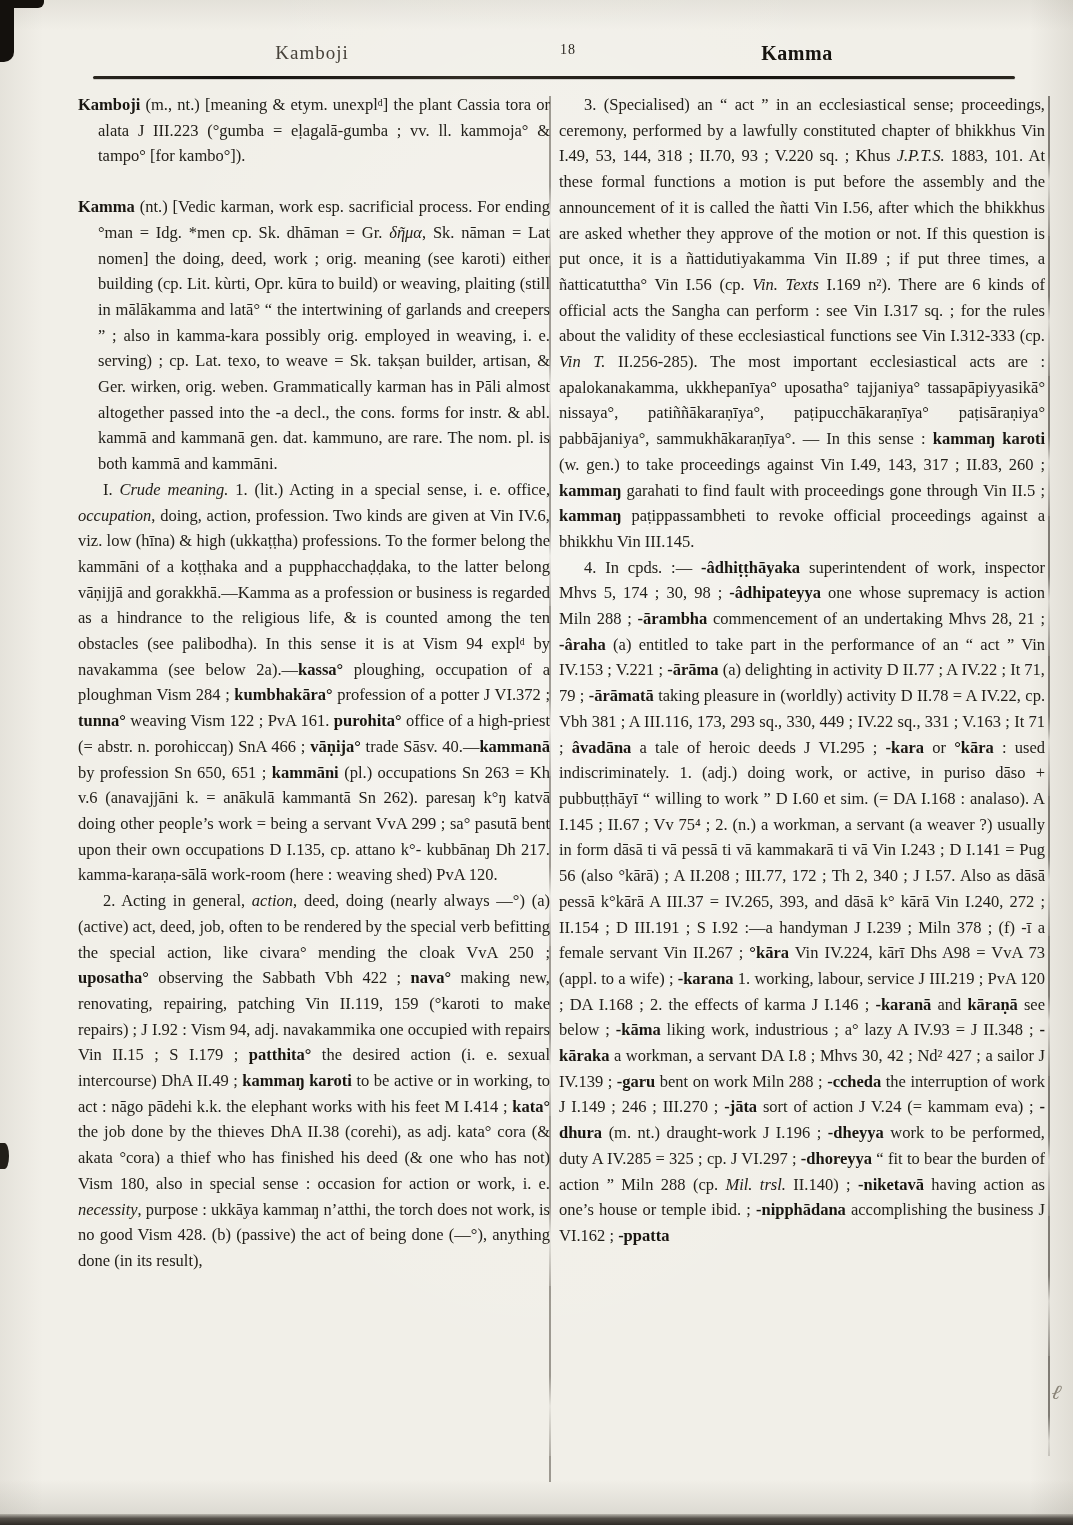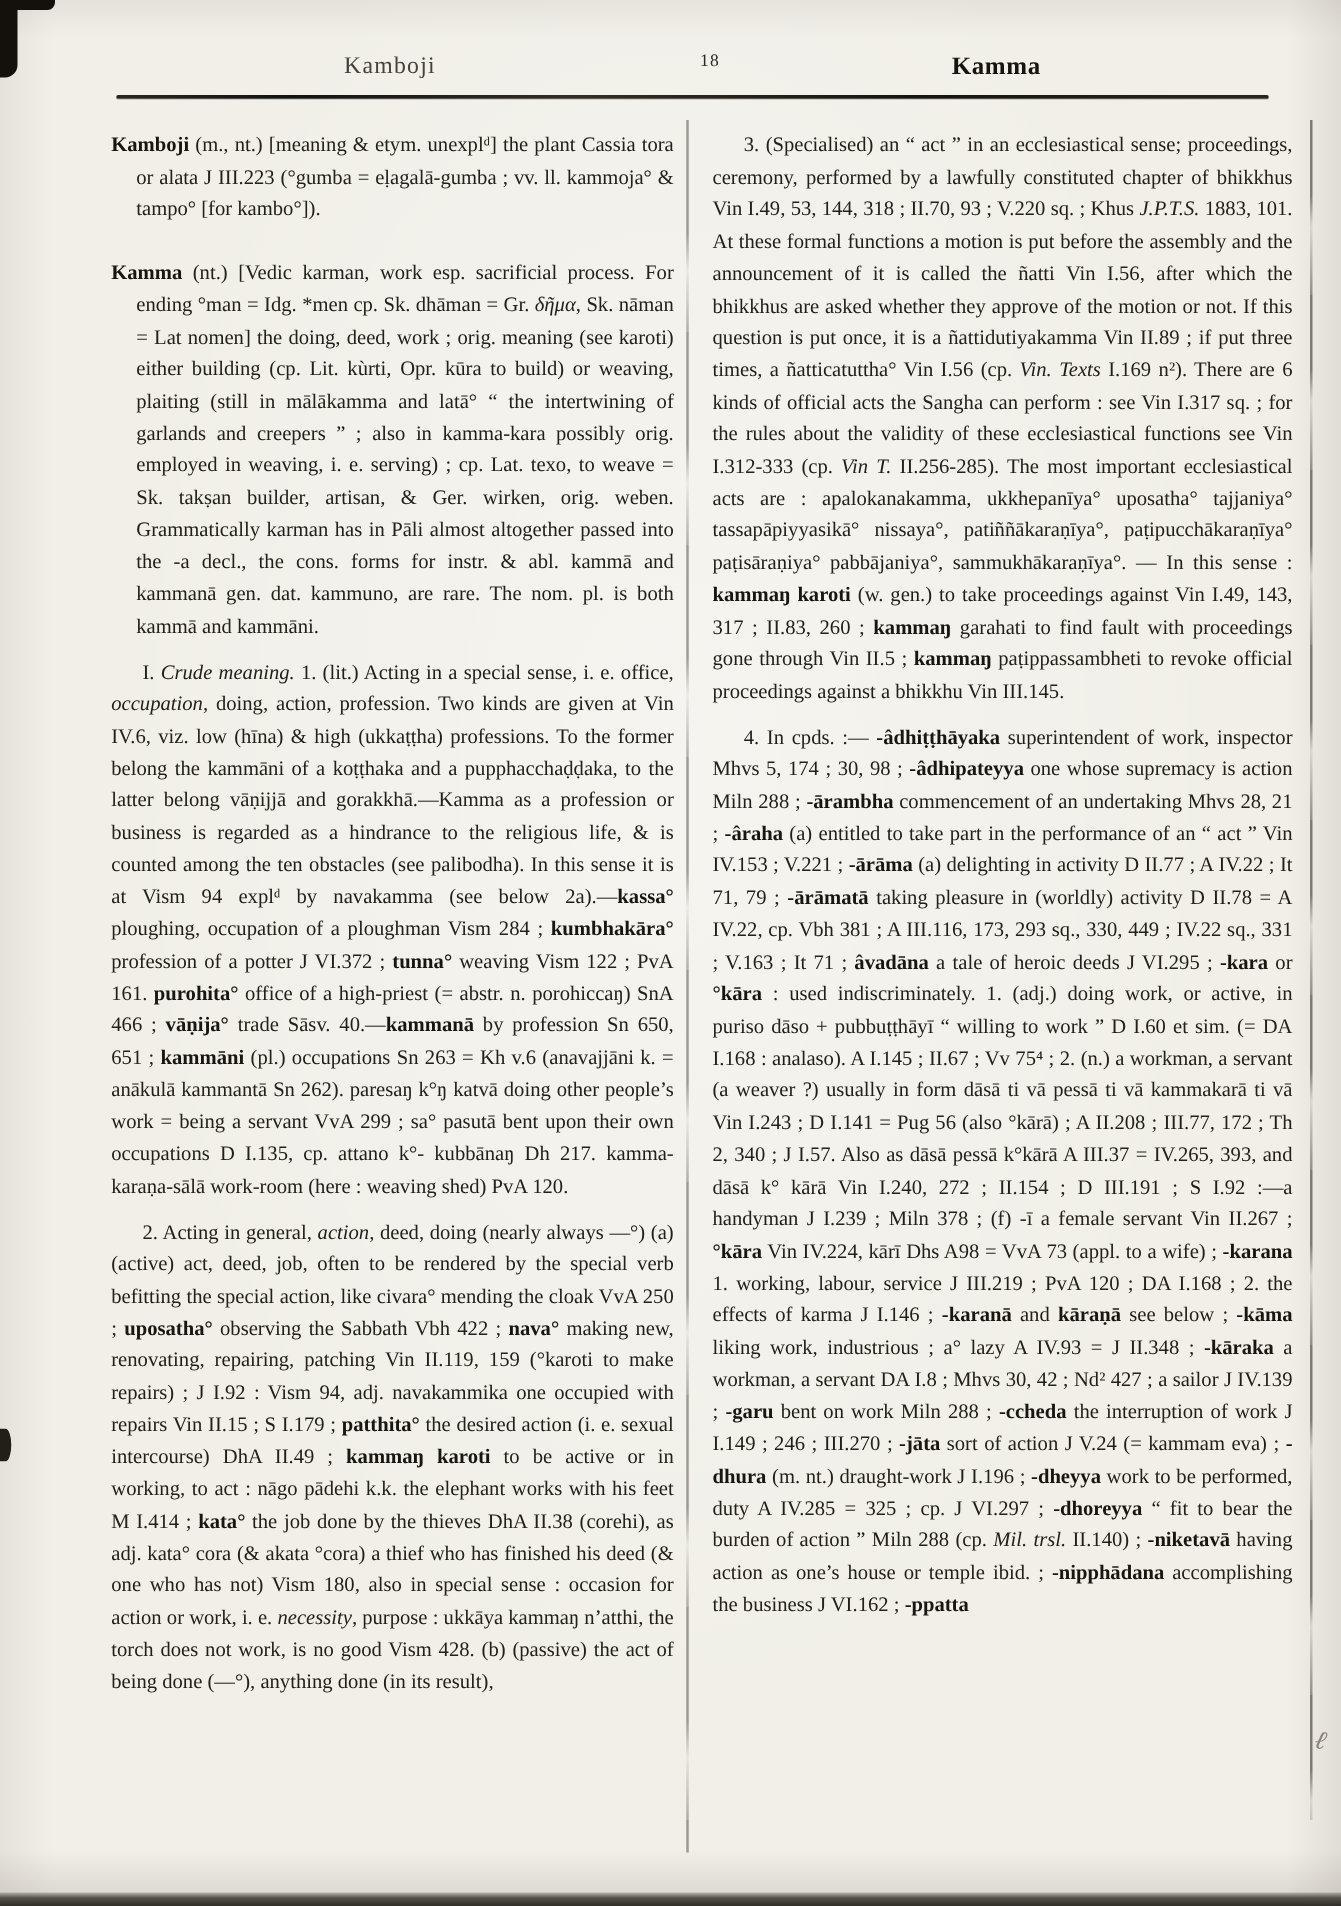--- a/index.html
+++ b/index.html
@@ -20,21 +20,21 @@
   #hdr-left{left:312px;font-size:19px;color:#47423a;letter-spacing:1px;}
   #hdr-page{left:568px;font-size:14px;color:#2c2822;letter-spacing:1px;}
   #hdr-right{left:797px;font-size:20px;font-weight:bold;color:#17140f;letter-spacing:0.5px;}
   #hdr-rule{position:absolute;top:76px;left:93px;width:922px;height:3px;
     background:linear-gradient(90deg,#2a261f 0%,#141210 15%,#322d25 40%,#17140f 70%,#2a261f 100%);
     border-radius:2px;box-shadow:0 1px 0 rgba(0,0,0,0.15);}
   
   .col{position:absolute;top:92px;font-size:16.5px;line-height:25.7px;}
   #col-left{left:78px;width:472px;}
   #col-right{left:559px;width:486px;}
-  .para{margin:11px;text-align:justify;overflow-wrap:break-word;}
+  .para{margin:0;text-align:justify;overflow-wrap:break-word;}
   .entry{padding-left:20px;text-indent:-20px;}
   .gap{margin-top:25px;}
   .numbered{text-indent:25px;}
   .para b{font-weight:bold;color:#191611;}
   .para i{font-style:italic;}
   
   #divider{position:absolute;left:549px;top:96px;height:1386px;width:2px;
     background:repeating-linear-gradient(180deg, rgba(55,48,38,0.45) 0px, rgba(55,48,38,0.45) 90px, rgba(55,48,38,0.05) 120px, rgba(55,48,38,0.35) 170px);}
   #right-rule{position:absolute;left:1048px;top:96px;height:1360px;width:2px;
     background:repeating-linear-gradient(180deg, rgba(40,35,28,0.55) 0px, rgba(40,35,28,0.55) 60px, rgba(40,35,28,0.08) 85px, rgba(40,35,28,0.45) 140px);}

